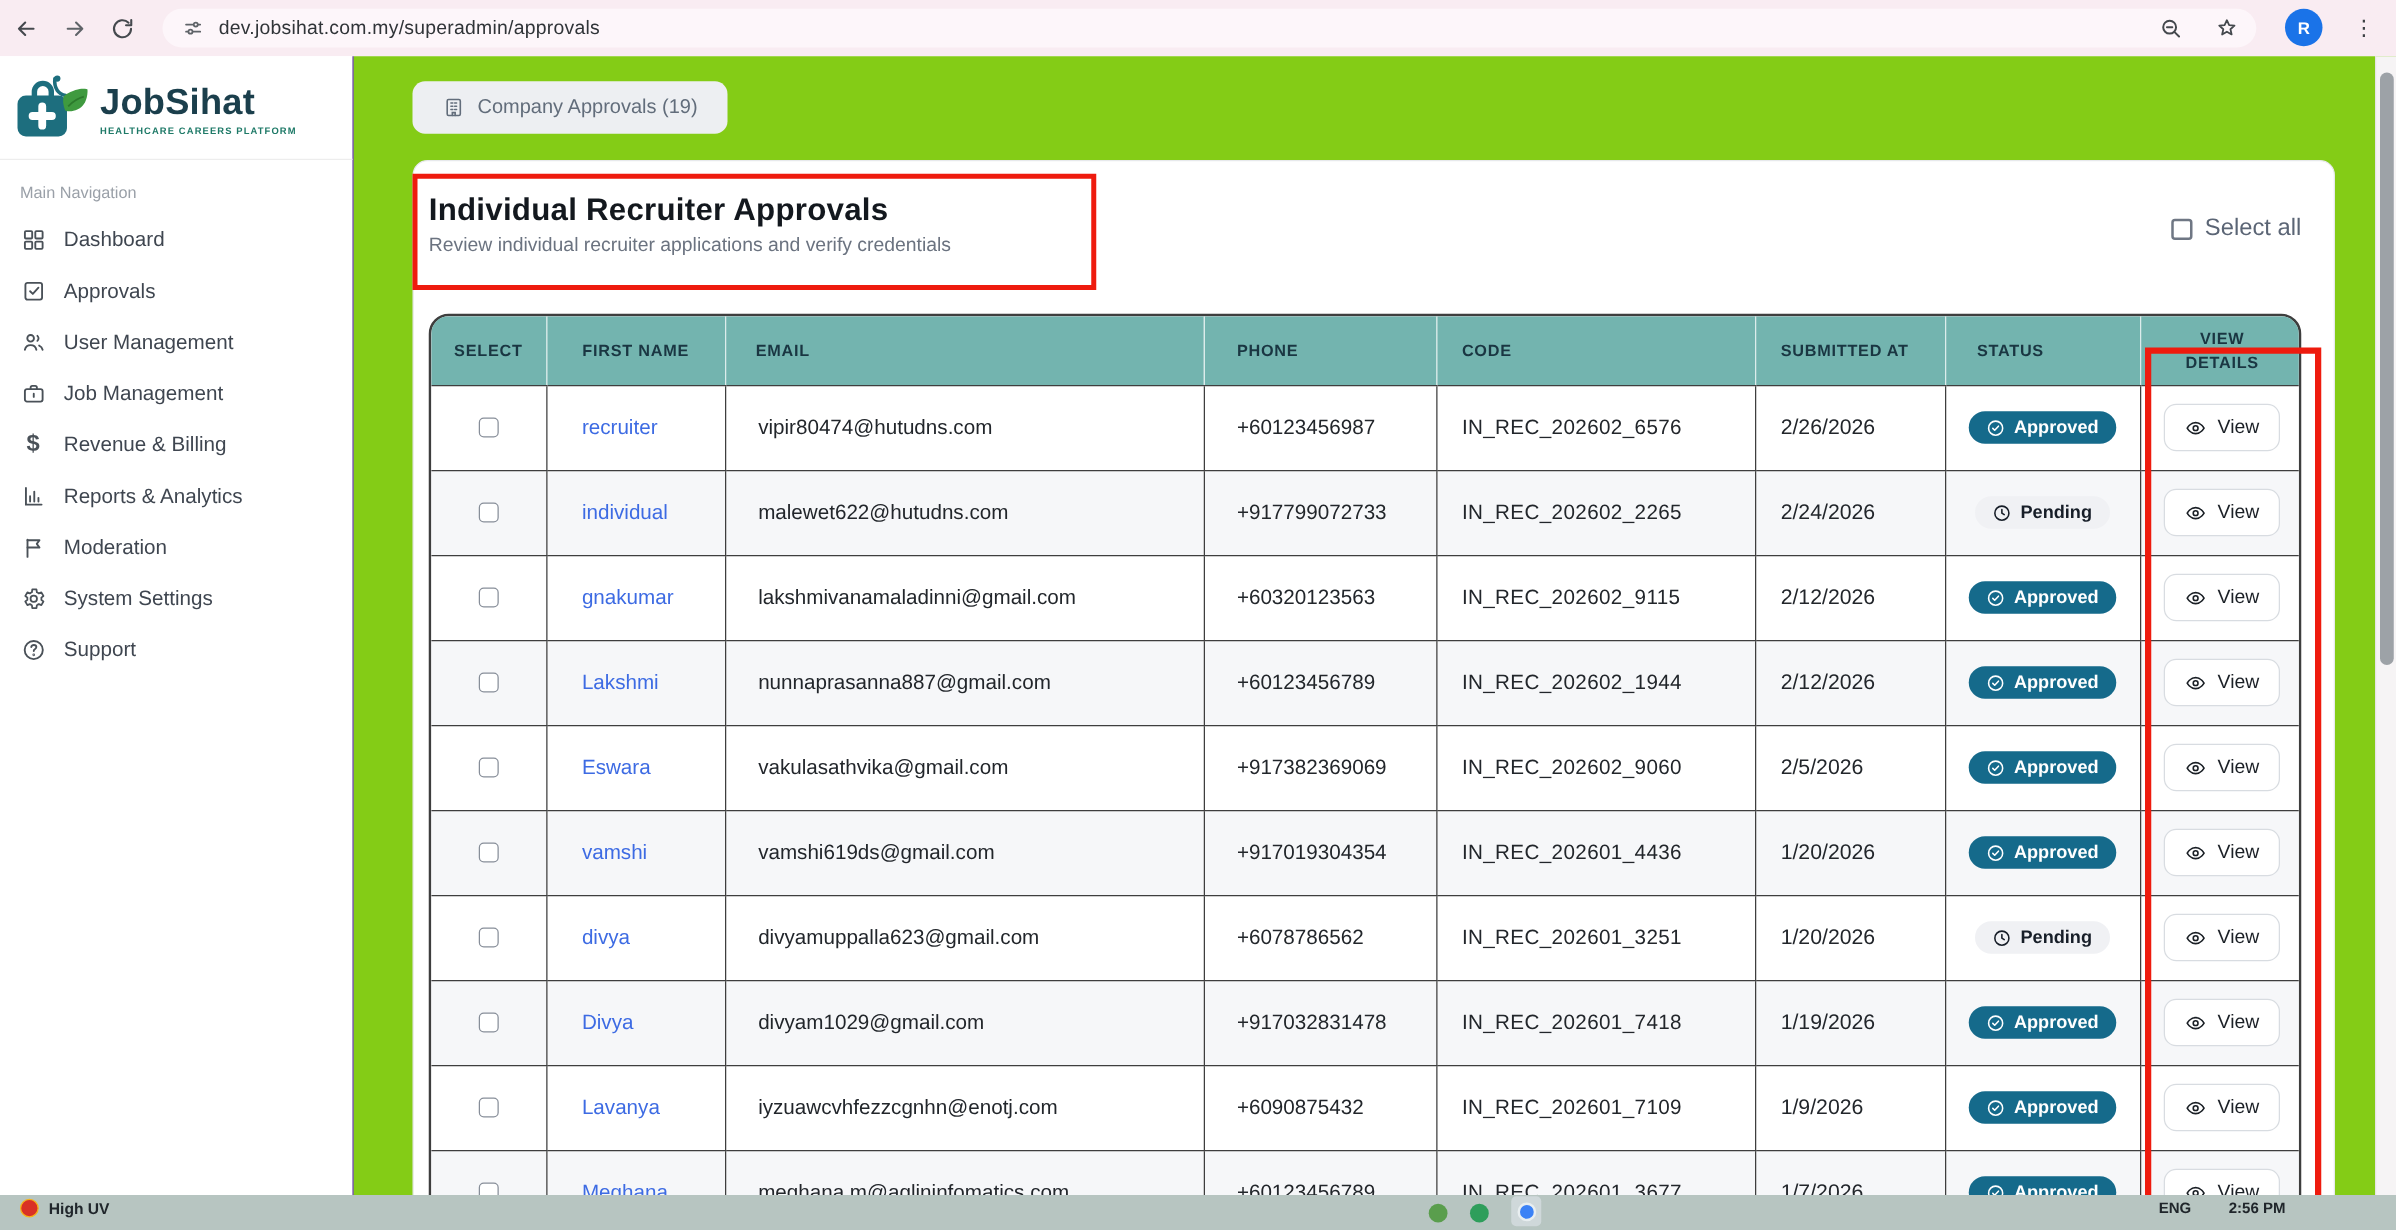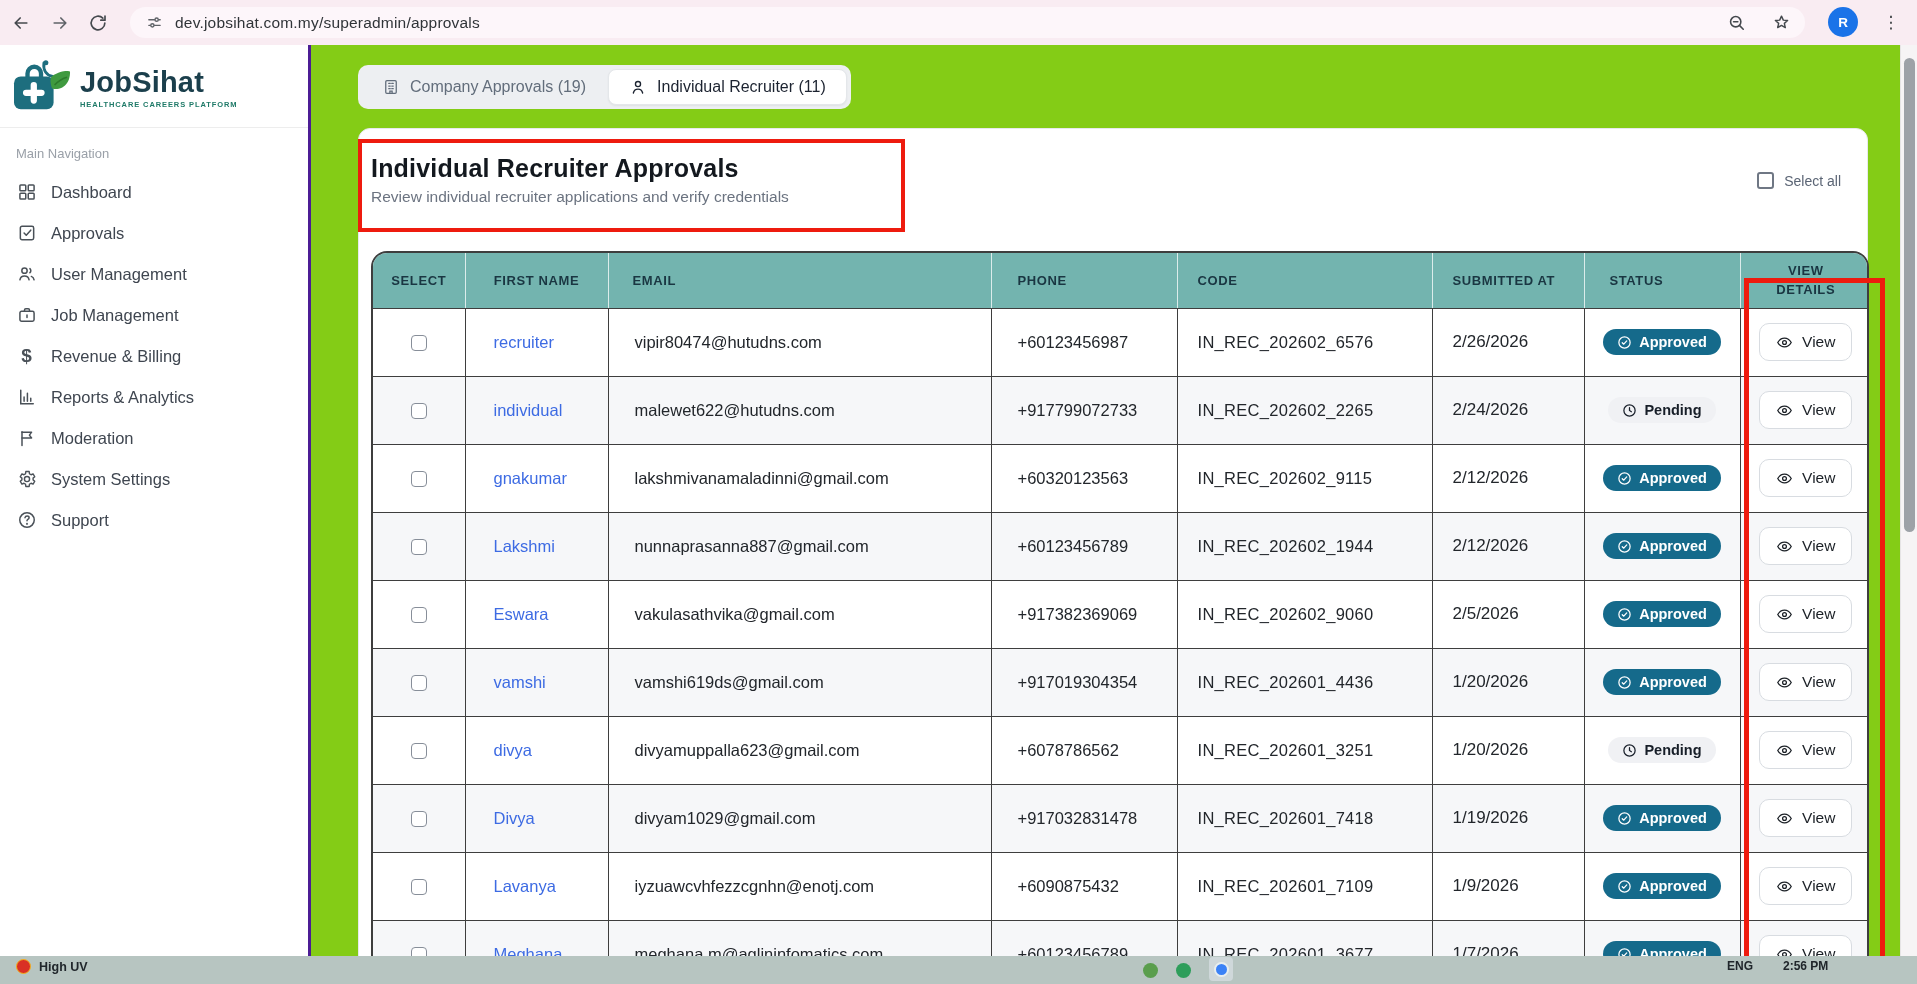--- a/index.html
+++ b/index.html
@@ -14,21 +14,21 @@
   .url-pill { position:absolute; left:130px; top:7px; width:1675px; height:31px; background:#fdf6fa; border-radius:16px; display:flex; align-items:center; padding:0 12px; }
   .url-pill .tune { width:17px; height:17px; color:#5f6368; margin:0 12px 0 4px; }
   .url-text { font-size:15.5px; color:#303438; letter-spacing:.2px; }
   .pill-right { position:absolute; right:14px; top:0; height:31px; display:flex; align-items:center; gap:26px; color:#44484d; }
   .pill-right svg { width:19px; height:19px; }
   .avatar { position:absolute; left:1828px; top:7px; width:30px; height:30px; border-radius:50%; background:#1a73e8; color:#fff; font-size:13.5px; font-weight:700; display:flex; align-items:center; justify-content:center; }
   .menu-dots { position:absolute; left:1880px; top:6px; width:22px; height:32px; color:#3c4043; font-size:17px; letter-spacing:0; display:flex; align-items:center; justify-content:center; }
 
   
   .app { position:relative; display:flex; height:939px; }
-  .sidebar { width:311px; background:#fff; border-right:3px solid #4c1d95; flex:none; }
+  .sidebar { width:283px; background:#fff; border-right:1px solid #4c1d95; flex:none; }
   .logo-row { display:flex; align-items:center; gap:8px; padding:14px 10px 12px 12px; }
   .logo-txt .name { font-size:29px; font-weight:700; color:#1b3f4c; letter-spacing:.2px; }
   .logo-txt .tag { font-size:7.5px; font-weight:700; color:#1f7a68; letter-spacing:.9px; margin-top:1px; }
   .side-div { height:1px; background:#ededed; }
   .nav-label { padding:18px 16px 10px; font-size:13px; color:#9aa0a8; }
   .nav-item { display:flex; align-items:flex-end; gap:14px; padding:10px 16px; color:#3f4650; font-size:16.5px; cursor:pointer; }
   .nav-item .nico { width:21px; height:21px; color:#4a5158; display:flex; align-items:center; justify-content:center; flex:none; }
   .nav-item .nico svg { width:20px; height:20px; }
   .nav-item .nico.dollar { font-size:19px; font-weight:600; }
 
@@ -40,21 +40,21 @@
   .tab svg { width:18px; height:18px; }
   .tab.active { background:#fff; color:#1c2330; border:1px solid #e4e7ea; box-shadow:0 1px 2px rgba(0,0,0,.06); }
 
   
   .card { position:absolute; left:47px; right:49px; top:83px; bottom:-30px; background:#fff; border:1px solid #e7e9ec; border-radius:12px; }
   .card-head { padding:25px 12px 0 12px; }
   .page-title { font-size:25px; font-weight:700; color:#13181e; letter-spacing:.2px; }
   .page-sub { margin-top:5px; font-size:15.5px; color:#6b7380; }
   .select-all { position:absolute; top:43px; right:26px; display:flex; align-items:center; gap:10px; }
   .select-all .cb-lg { width:17px; height:17px; border:2px solid #6f7784; border-radius:3px; background:#fff; cursor:pointer; }
-  .select-all .sa-label { font-size:14px; color:#5b6575; }
+  .select-all .sa-label { font-size:19px; color:#5b6575; }
 
   
   .table-wrap { position:absolute; left:12px; top:122px; width:1498px; border:2px solid #3e3e3e; border-radius:16px 16px 0 0; overflow:hidden; background:#fff; }
   table { border-collapse:collapse; table-layout:fixed; width:100%; }
   thead th { height:55px; background:#73b4af; color:#1a3642; font-size:13px; font-weight:700; letter-spacing:.6px; text-align:left; border-right:1px solid rgba(255,255,255,.75); border-bottom:1.5px solid #3e3e3e; }
   thead th:last-child { border-right:none; }
   th.h-select, th.h-name { text-align:center; }
   th.h-email { padding-left:24px; } th.h-phone { padding-left:26px; }
   th.h-code { padding-left:20px; } th.h-date { padding-left:20px; } th.h-status { padding-left:25px; }
   th.h-view { text-align:center; padding:0 30px; line-height:1.5; }
@@ -253,27 +253,20 @@
     <div class="main">
 
       <div class="tabs">
         <div class="tab">
           <svg viewBox="0 0 24 24" fill="none" stroke="currentColor" stroke-width="1.7" stroke-linecap="round">
               <rect x="5" y="3.5" width="14" height="17" rx="1.5"></rect>
               <path d="M9 7.2h2M13 7.2h2M9 10.7h2M13 10.7h2M9 14.2h2M13 14.2h2M10.5 20.5v-3h3v3"></path>
             </svg>
           <span>Company Approvals (19)</span>
         </div>
-        <div class="tab active">
-          <svg viewBox="0 0 24 24" fill="none" stroke="currentColor" stroke-width="1.8" stroke-linecap="round">
-              <circle cx="12" cy="8" r="3.4"></circle>
-              <path d="M5.8 20c.8-3.5 2.9-5.2 6.2-5.2s5.4 1.7 6.2 5.2"></path>
-            </svg>
-          <span>Individual Recruiter (11)</span>
-        </div>
       </div>
 
       <div class="card">
         <div class="card-head">
           <div class="page-title">Individual Recruiter Approvals</div>
           <div class="page-sub">Review individual recruiter applications and verify credentials</div>
         </div>
         <div class="select-all">
           <span class="cb-lg"></span>
           <span class="sa-label">Select all</span>

